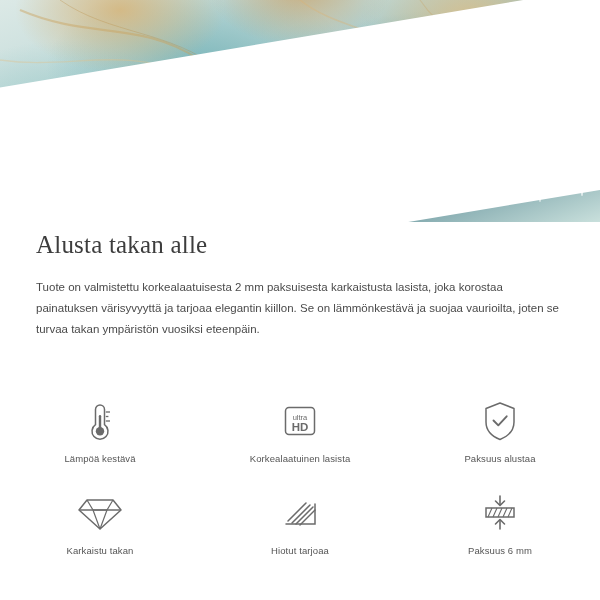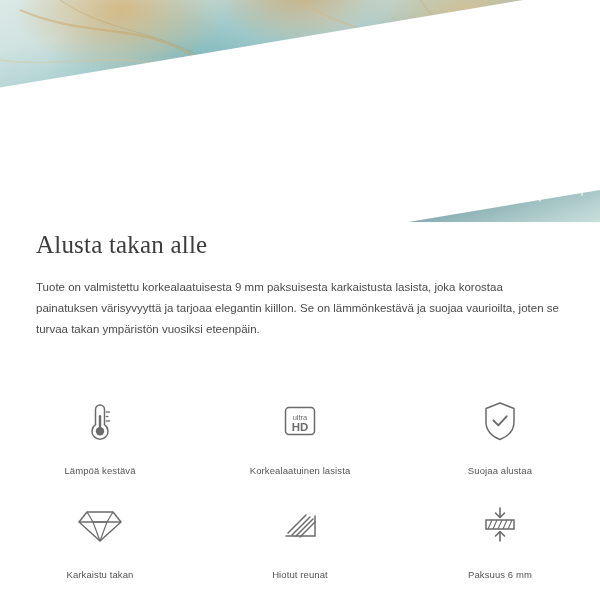--- a/index.html
+++ b/index.html
@@ -141,21 +141,21 @@
     align-items: center;
     justify-content: flex-start;
   }
   .feature-icon {
     height: 46px;
     display: flex;
     align-items: center;
     justify-content: center;
   }
   .feature-label {
-    margin-top: 21px;
+    margin-top: 9px;
     font-size: 9.5px;
     color: #555555;
     text-align: center;
     letter-spacing: .1px;
   }
   svg { display: block; }
 </style>
 </head>
 <body>
 
@@ -177,21 +177,21 @@
     <span class="sparkle sp1"></span>
     <span class="sparkle sp2"></span>
     <span class="sparkle sp3"></span>
   </div>
 
   <div class="content">
     <h1 class="headline">
       <span>Alusta takan alle</span>
     </h1>
     <div class="body-copy">
-      <p>Tuote on valmistettu korkealaatuisesta 9 mm paksuisesta karkaistusta lasista, joka korostaa painatuksen värisyvyyttä ja tarjoaa elegantin kiillon. Se on lämmönkestävä ja suojaa vaurioilta, joten se turvaa takan ympäristön vuosiksi eteenpäin.</p>
+      <p>Tuote on valmistettu korkealaatuisesta 2 mm paksuisesta karkaistusta lasista, joka korostaa painatuksen värisyvyyttä ja tarjoaa elegantin kiillon. Se on lämmönkestävä ja suojaa vaurioilta, joten se turvaa takan ympäristön vuosiksi eteenpäin.</p>
     </div>
   </div>
 
   <div class="features">
 
     <div class="feature">
       <div class="feature-icon">
         <svg width="34" height="44" viewBox="0 0 34 44">
           <path d="M17 6 a4.5 4.5 0 0 1 4.5 4.5 v15.2 a8 8 0 1 1 -9 0 V10.5 A4.5 4.5 0 0 1 17 6 z" fill="none" stroke="#6b6b6b" stroke-width="1.5"></path>
           <circle cx="17" cy="32.2" r="4.2" fill="#6b6b6b"></circle>
@@ -215,21 +215,21 @@
       <div class="feature-label">Korkealaatuinen lasista</div>
     </div>
 
     <div class="feature">
       <div class="feature-icon">
         <svg width="40" height="46" viewBox="0 0 40 46">
           <path d="M20 5 L34 10.5 V24 c0 9 -6.5 14.5 -14 17.5 C12.5 38.5 6 33 6 24 V10.5 Z" fill="none" stroke="#6b6b6b" stroke-width="1.5" stroke-linejoin="round"></path>
           <path d="M13.5 22.5 l4.8 4.8 l8.4 -9" fill="none" stroke="#6b6b6b" stroke-width="1.9" stroke-linecap="round" stroke-linejoin="round"></path>
         </svg>
       </div>
-      <div class="feature-label">Suojaa alustaa</div>
+      <div class="feature-label">Paksuus alustaa</div>
     </div>
 
     <div class="feature">
       <div class="feature-icon">
         <svg width="46" height="42" viewBox="0 0 46 42">
           <path d="M10 8 H36 L44 18 L23 37 L2 18 Z" fill="none" stroke="#6b6b6b" stroke-width="1.5" stroke-linejoin="round"></path>
           <path d="M2 18 H44" stroke="#6b6b6b" stroke-width="1.3"></path>
           <path d="M10 8 L16 18 L23 37" fill="none" stroke="#6b6b6b" stroke-width="1.2"></path>
           <path d="M36 8 L30 18 L23 37" fill="none" stroke="#6b6b6b" stroke-width="1.2"></path>
           <path d="M16 18 H30" stroke="#6b6b6b" stroke-width="1.2"></path>
@@ -241,21 +241,21 @@
     <div class="feature">
       <div class="feature-icon">
         <svg width="44" height="40" viewBox="0 0 44 40">
           <path d="M10 28 L28 10" stroke="#6b6b6b" stroke-width="1.5" stroke-linecap="round"></path>
           <path d="M14 30 L32 12" stroke="#6b6b6b" stroke-width="1.5" stroke-linecap="round"></path>
           <path d="M18 31 L35 14" stroke="#6b6b6b" stroke-width="1.5" stroke-linecap="round"></path>
           <path d="M22 32 L37 17" stroke="#6b6b6b" stroke-width="1.5" stroke-linecap="round"></path>
           <path d="M8 31 H37 V11" fill="none" stroke="#6b6b6b" stroke-width="1.5" stroke-linecap="round"></path>
         </svg>
       </div>
-      <div class="feature-label">Hiotut reunat</div>
+      <div class="feature-label">Hiotut tarjoaa</div>
     </div>
 
     <div class="feature">
       <div class="feature-icon">
         <svg width="44" height="44" viewBox="0 0 44 44">
           <path d="M22 5 V13" stroke="#6b6b6b" stroke-width="1.6" stroke-linecap="round"></path>
           <path d="M17.5 10 L22 14.5 L26.5 10" fill="none" stroke="#6b6b6b" stroke-width="1.6" stroke-linecap="round" stroke-linejoin="round"></path>
           <rect x="8" y="17" width="28" height="9" fill="none" stroke="#6b6b6b" stroke-width="1.5"></rect>
           <path d="M10 26 L14 17 M15 26 L19 17 M20 26 L24 17 M25 26 L29 17 M30 26 L34 17" stroke="#6b6b6b" stroke-width="1.1"></path>
           <path d="M22 38 V30" stroke="#6b6b6b" stroke-width="1.6" stroke-linecap="round"></path>

